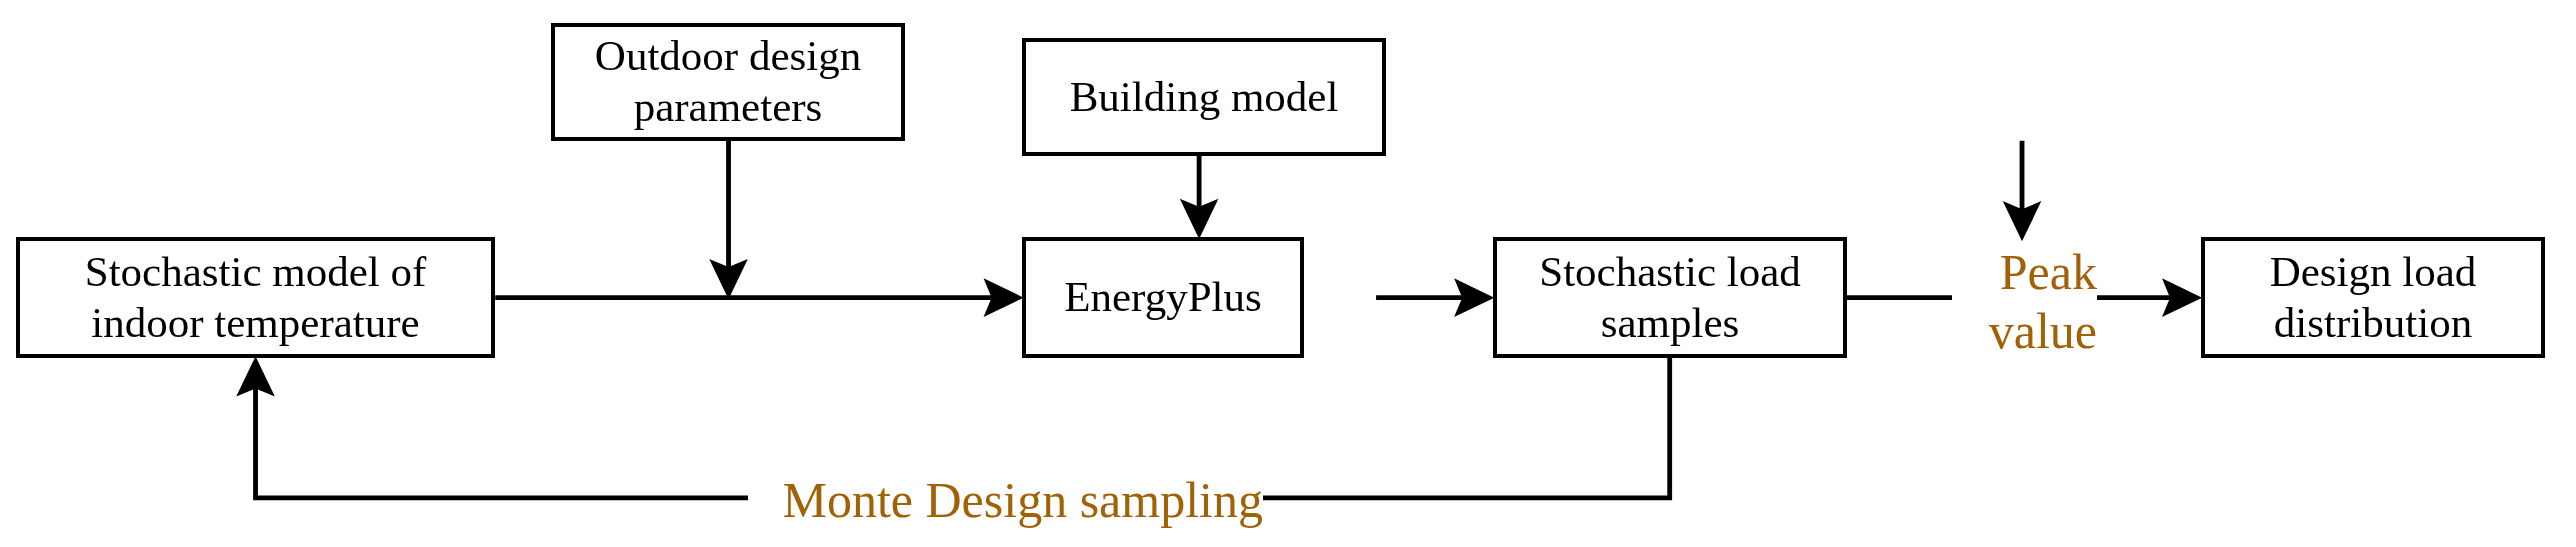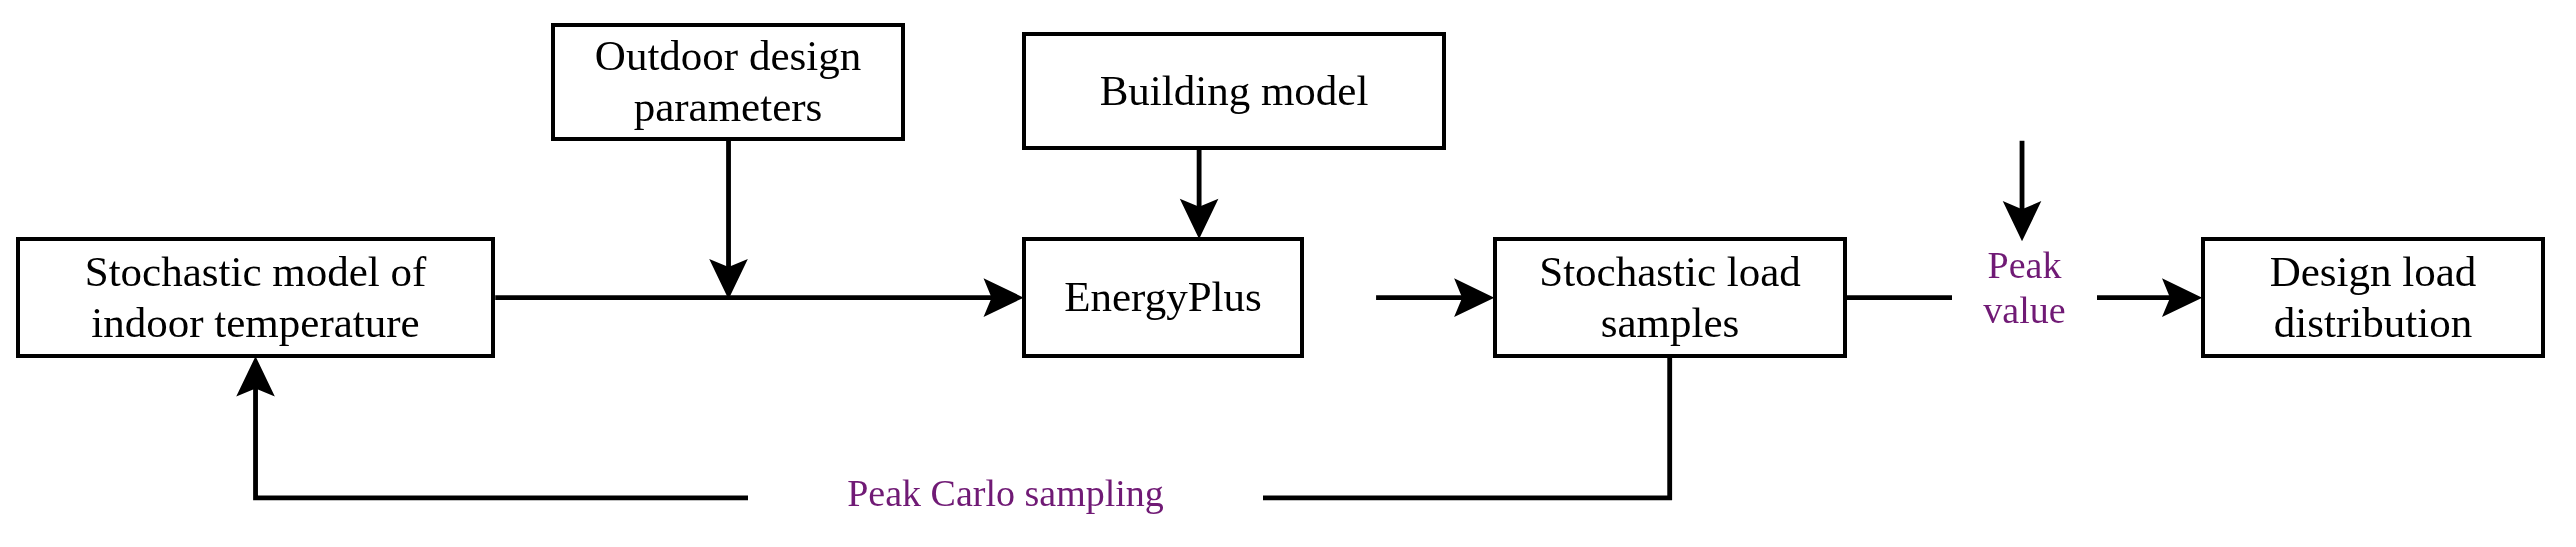--- a/index.html
+++ b/index.html
@@ -28,24 +28,24 @@
     justify-content: center;
     text-align: center;
     line-height: 1.18;
     font-size: 43px;
     color: #000000;
     white-space: pre-line;
     padding: 0 6.4px;
   }
   .freetext {
     position: absolute;
-    text-align: center;
-    font-size: 38px;
+    text-align: right;
+    font-size: 50px;
     line-height: 1.18;
-    color: #701a75;
+    color: #a16207;
     white-space: pre-line;
     background: #ffffff;
   }
   .edge-layer {
     position: absolute;
     left: 0;
     top: 0;
     width: 2576px;
     height: 547px;
     pointer-events: none;
@@ -91,30 +91,30 @@
     <polyline points="935,619 317,619 317,465"></polyline>
     <polygon class="arrowhead" points="317,443 293,493 317,483 341,493"></polygon>
   </svg>
 
   <div class="node" style="left:551px; top:22.5px; width:354px; height:118px;">Outdoor design
 parameters</div>
 
   <div class="node" style="left:16px; top:237px; width:479px; height:121px;">Stochastic model of
 indoor temperature</div>
 
-  <div class="node" style="left:1022px; top:32px; width:424px; height:118px;">Building model</div>
+  <div class="node" style="left:1022px; top:38px; width:364px; height:118px;">Building model</div>
 
   <div class="node" style="left:1022px; top:237px; width:282px; height:121px;">EnergyPlus</div>
 
   <div class="node" style="left:1493px; top:237px; width:354px; height:121px;">Stochastic load
 samples</div>
 
 
   <div class="node" style="left:2201px; top:237px; width:344px; height:121px;">Design load
 distribution</div>
 
   <div class="freetext" style="left:1952px; top:243px; width:145px;">Peak
 value</div>
 
-  <div class="freetext" style="left:748px; top:471px; width:515px;">Peak Carlo sampling</div>
+  <div class="freetext" style="left:748px; top:471px; width:515px;">Monte Design sampling</div>
 
 </div>
 
 
 </body></html>

